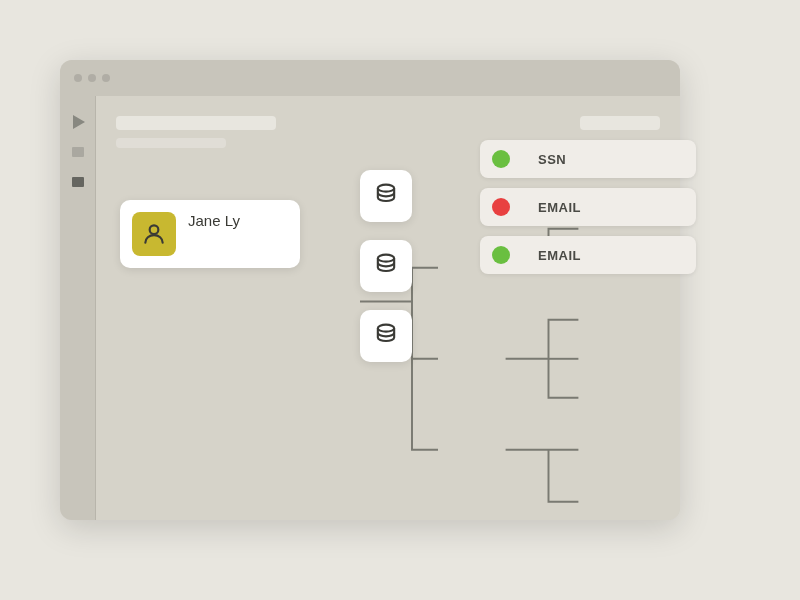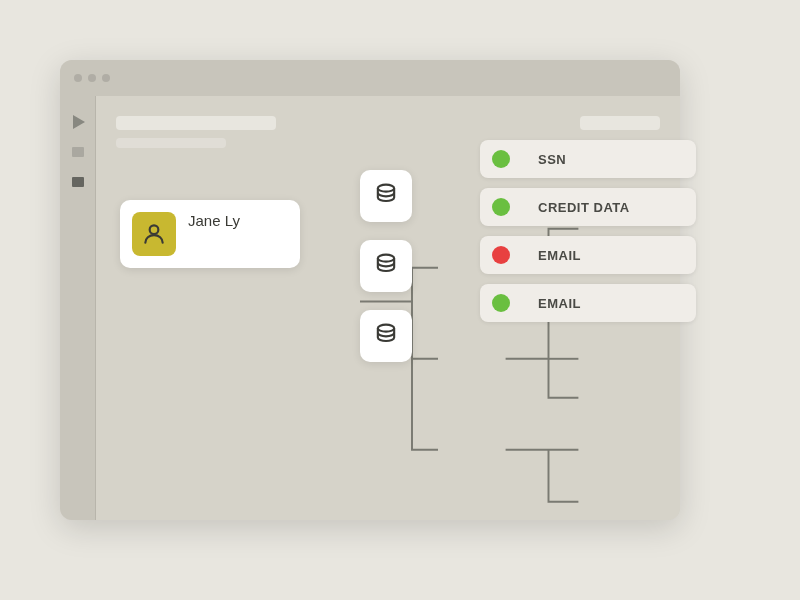--- a/index.html
+++ b/index.html
@@ -344,24 +344,20 @@
         </svg>
       </div>
     </div>
 
     <div class="data-rows-container">
       <div class="data-row">
         <div class="status-dot green"></div>
         <span class="data-row-label">SSN</span>
       </div>
       <div class="data-row">
-        <div class="status-dot green"></div>
-        <span class="data-row-label">CREDIT DATA</span>
-      </div>
-      <div class="data-row">
         <div class="status-dot red"></div>
         <span class="data-row-label">EMAIL</span>
       </div>
       <div class="data-row">
         <div class="status-dot green"></div>
         <span class="data-row-label">EMAIL</span>
       </div>
     </div>
 
   </div>

